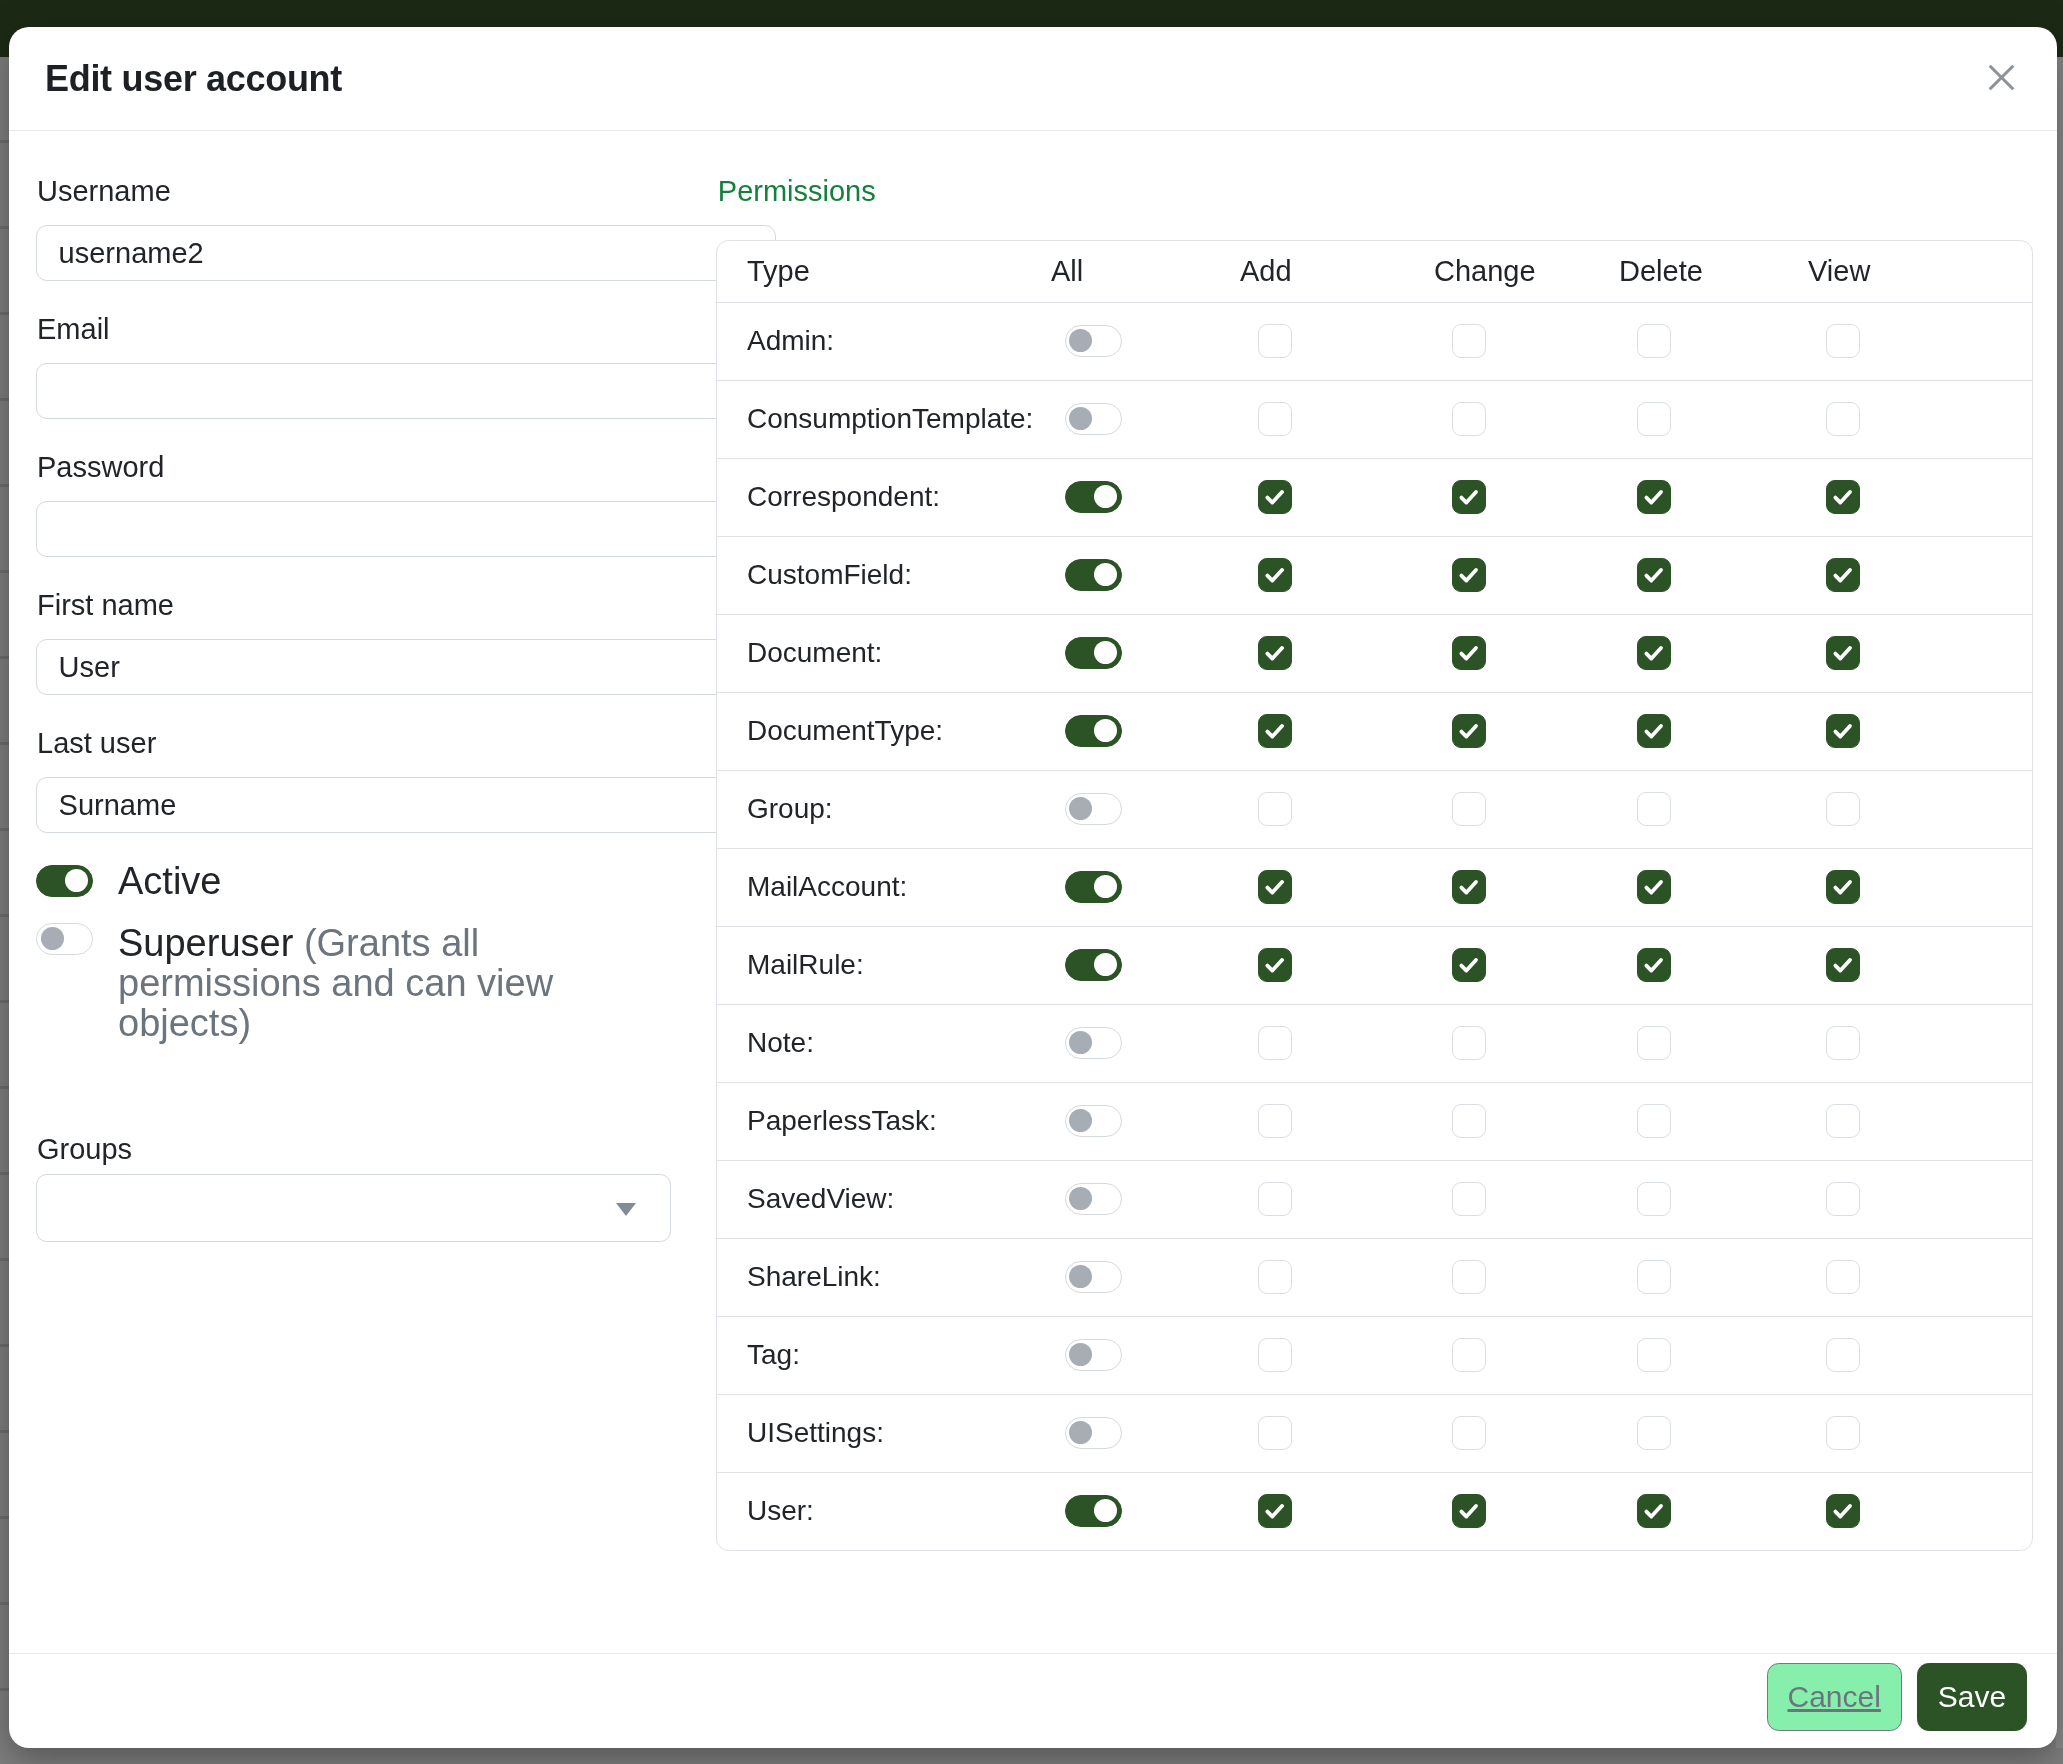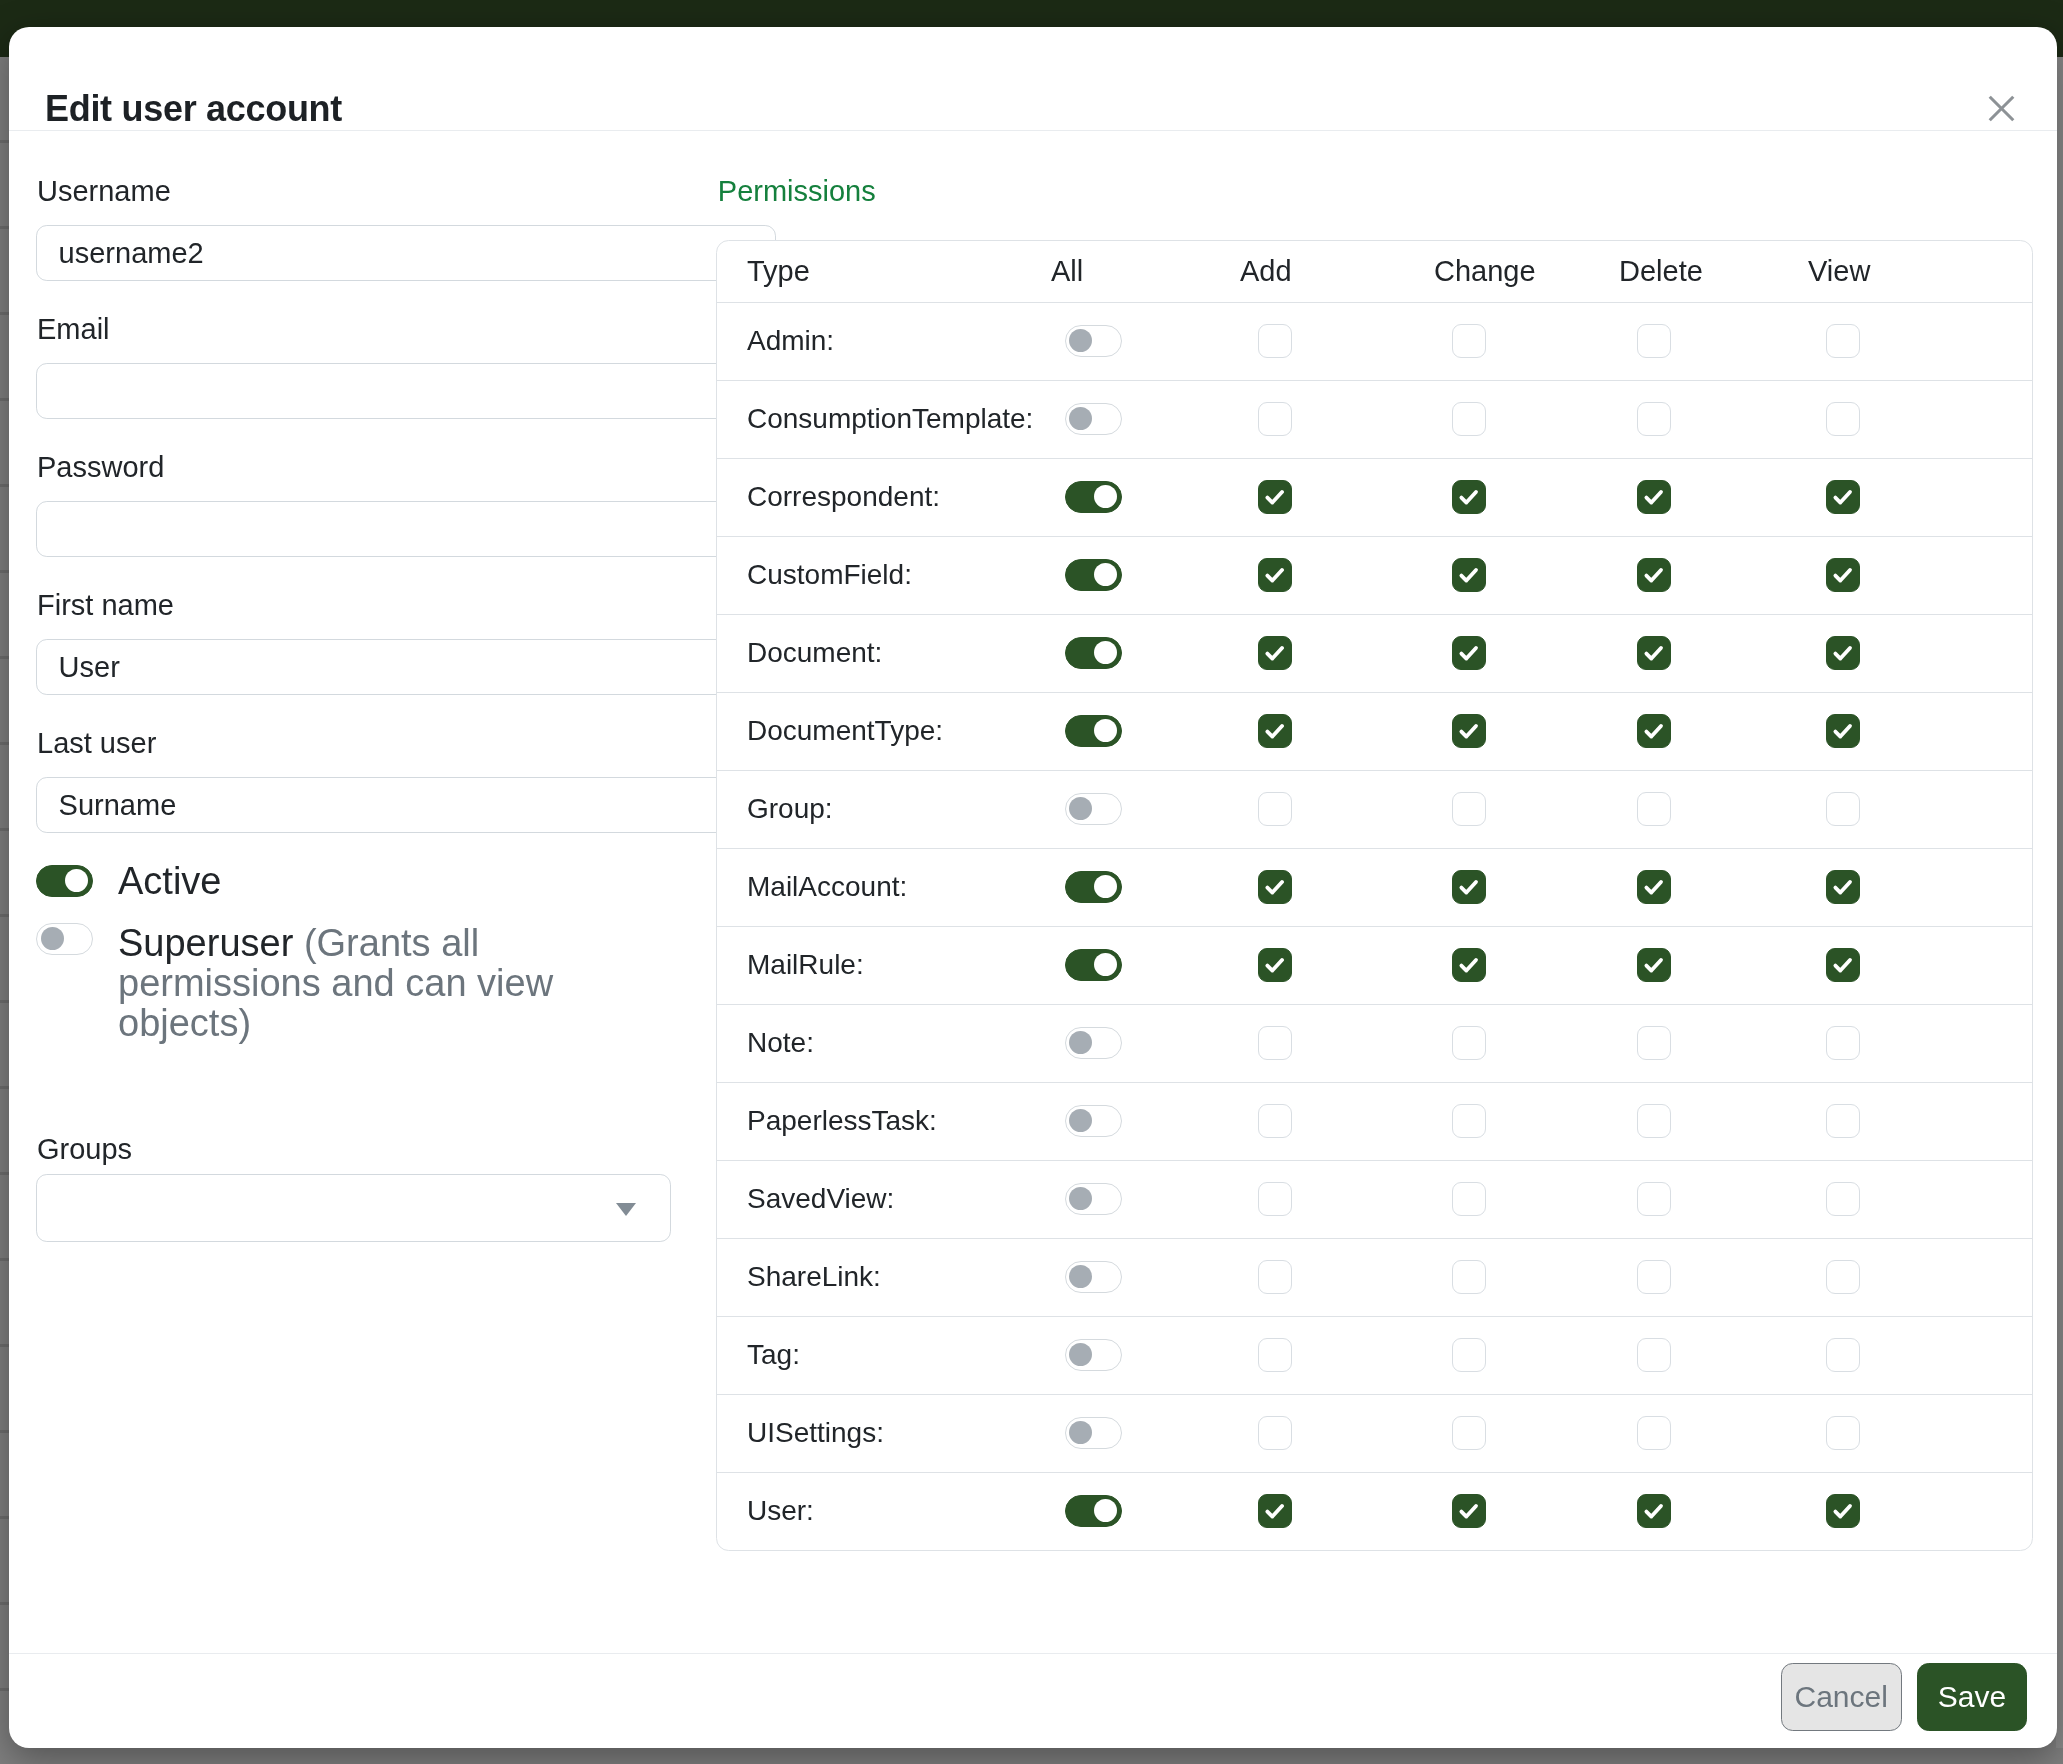--- a/index.html
+++ b/index.html
@@ -10,21 +10,21 @@
   .bg-topbar{position:absolute;left:0;top:0;width:2063px;height:57px;background:#1c2a15;}
   .bg-left{position:absolute;left:0;top:57px;width:9px;bottom:0;
     background:repeating-linear-gradient(to bottom,#7f7f7f 0 83px,#6e6e6e 83px 86px);}
   .bg-right{position:absolute;right:0;top:57px;width:7.2px;bottom:0;background:#8a8a8a;}
   .bg-bottom{position:absolute;left:0;bottom:0;width:2063px;height:16px;background:#7f7f7f;}
 
   
   .modal{position:absolute;left:9px;top:27px;width:2048px;height:1721px;background:#ffffff;
     border-radius:20px;box-shadow:0 10.8px 36px rgba(0,0,0,.35);}
   .modal-header{position:absolute;left:0;top:0;right:0;height:104px;border-bottom:1.8px solid #e9ecef;
-    display:flex;align-items:flex-end;padding:0 36px;box-sizing:border-box;}
+    display:flex;align-items:center;padding:0 36px;box-sizing:border-box;}
   .modal-title{font-size:36px;font-weight:600;color:#1d2125;letter-spacing:-0.3px;margin:0;}
   .close-btn{margin-left:auto;width:40px;height:40px;border:none;background:transparent;cursor:pointer;
     display:flex;align-items:center;justify-content:center;padding:0;}
   .modal-body{position:absolute;left:0;top:104px;right:0;bottom:95px;}
 
   
   .left-col{position:absolute;left:27px;top:44px;width:635px;}
   .fld-label{font-size:29px;line-height:32px;color:#212529;font-weight:500;margin:0 0 9px 1px;}
   .txt-input{display:block;width:740px;height:56px;box-sizing:border-box;border:1.8px solid #d3d9de;
     border-radius:10.8px;font-size:29px;color:#212529;padding:0 21.6px;margin:18px 0 32px 0;outline:none;
@@ -62,21 +62,21 @@
   .checkbox{width:34px;height:34px;border-radius:9px;box-sizing:border-box;background:#fff;
     border:1.8px solid #d9dee3;cursor:pointer;display:flex;align-items:center;justify-content:center;}
   .checkbox.checked{background:#2b5326;border-color:#2b5326;}
   .checkbox svg{display:block;}
 
   
   .modal-footer{position:absolute;left:0;right:0;bottom:0;height:95px;border-top:1.8px solid #e9ecef;
     display:flex;align-items:center;justify-content:flex-end;gap:15.3px;padding:0 30px 7.2px 0;box-sizing:border-box;}
   .btn{height:68px;border-radius:11.7px;font-size:30px;font-family:inherit;cursor:pointer;
     display:flex;align-items:center;justify-content:center;box-sizing:border-box;}
-  .btn-cancel{width:121px;background:#e5e5e5;border:1.8px solid #73797f;color:#6c757d;}
+  .btn-cancel{width:135px;background:#86efac;border:1.8px solid #73797f;color:#6c757d;text-decoration:underline;}
   .btn-save{width:110px;background:#2b5326;border:1.8px solid #2b5326;color:#ffffff;}
 </style>
 </head>
 <body>
 
 <div id="screen">
   <div class="bg-topbar"></div>
   <div class="bg-left"></div>
   <div class="bg-right"></div>
   <div class="bg-bottom"></div>

